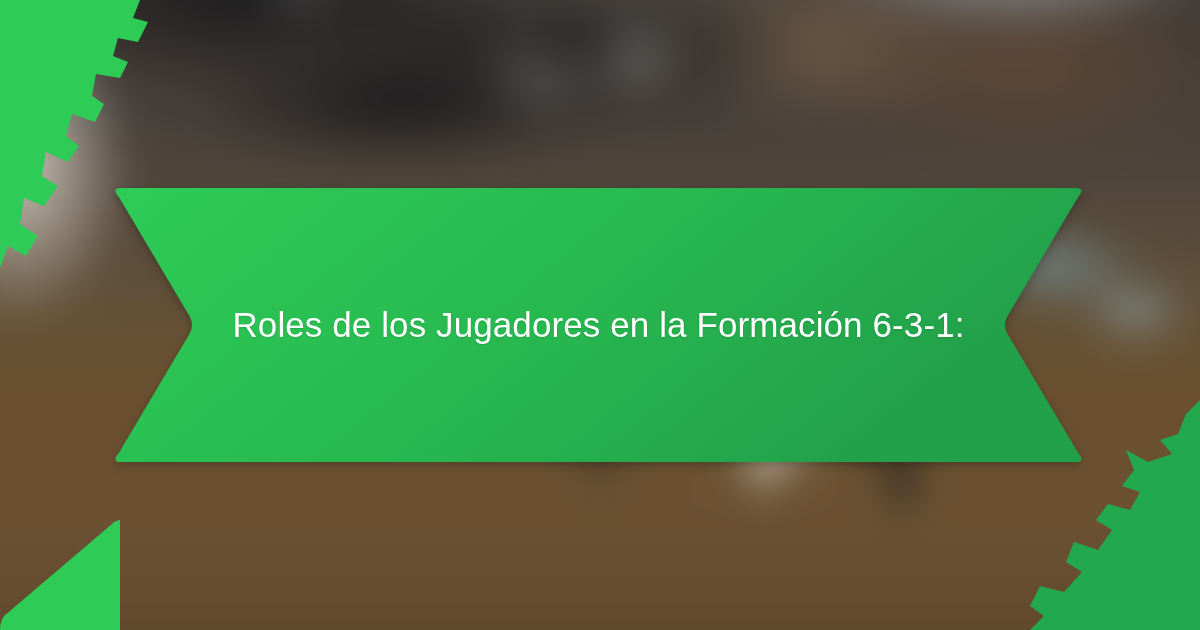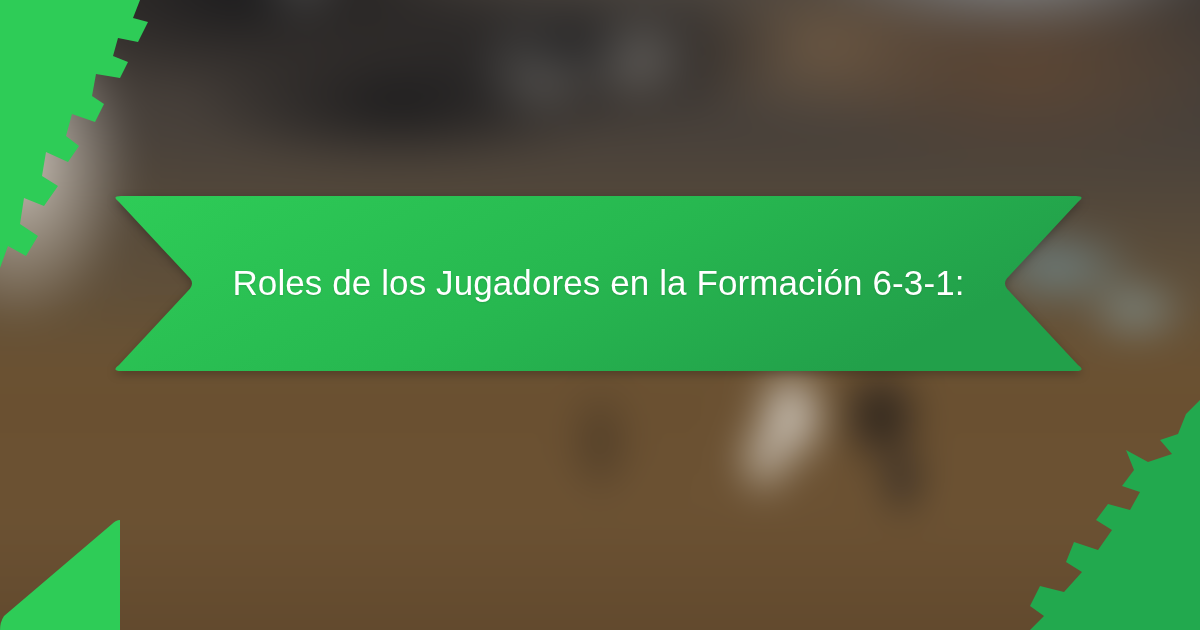--- a/index.html
+++ b/index.html
@@ -71,23 +71,23 @@
   }
   .torn-left { left: 0; top: 0; width: 200px; height: 460px; }
   .torn-right { right: 0; bottom: 0; width: 200px; height: 230px; }
   .torn-bottomleft { left: 0; bottom: 0; width: 120px; height: 110px; }
   .torn svg { display: block; width: 100%; height: 100%; }
 
   
   #ribbon {
     position: absolute;
     left: 107px;
-    top: 196px;
+    top: 188px;
     width: 983px;
-    height: 175px;
+    height: 274px;
   }
   #ribbon svg {
     position: absolute;
     inset: 0;
     width: 100%;
     height: 100%;
     filter: drop-shadow(0 3px 5px rgba(0,0,0,0.25));
   }
   #ribbon-text {
     position: absolute;

